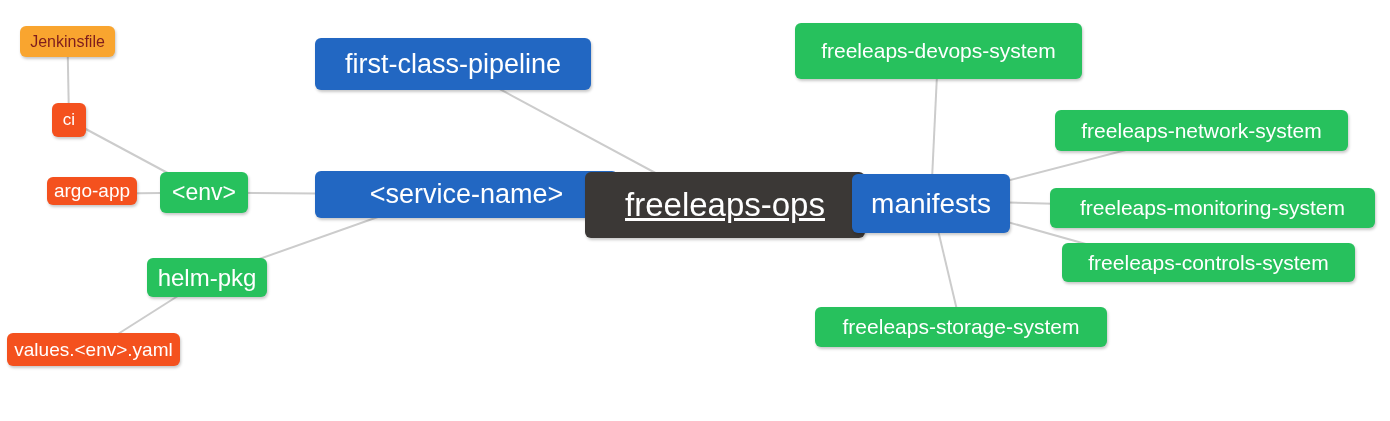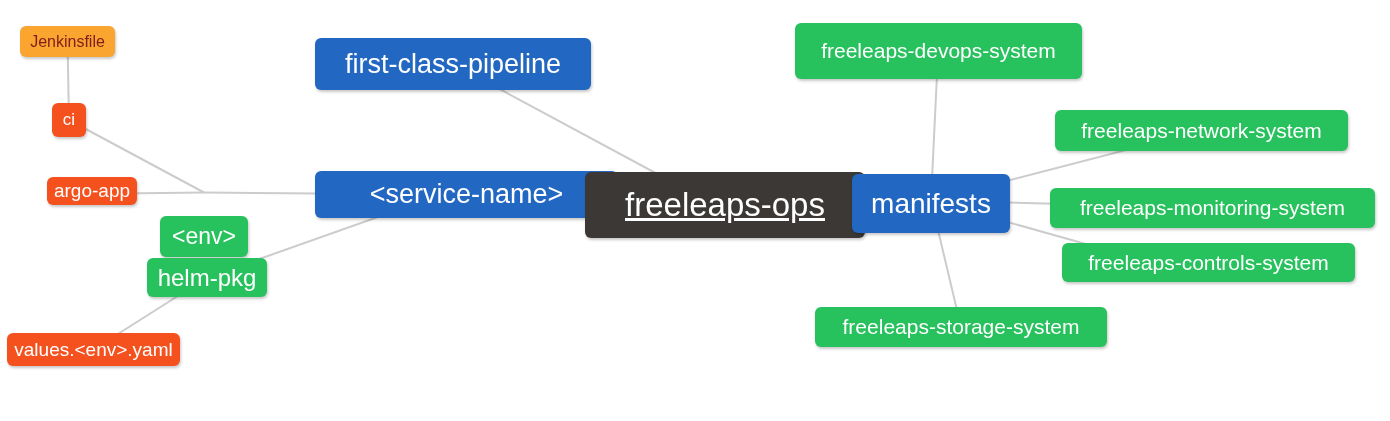--- a/index.html
+++ b/index.html
@@ -34,21 +34,21 @@
     border-radius: 6px;
     box-shadow: 1px 2px 3px rgba(0,0,0,0.22);
     white-space: nowrap;
     cursor: pointer;
     user-select: none;
   }
   
   #node-jenkinsfile        { left: 20px;   top: 26px;  width: 95px;  height: 31px; font-size: 16px; }
   #node-ci                 { left: 52px;   top: 103px; width: 34px;  height: 34px; font-size: 17px; }
   #node-argo-app           { left: 31px;   top: 177px; width: 90px;  height: 28px; font-size: 19px; margin-left: 16px; }
-  #node-env                { left: 160px;  top: 172px; width: 88px;  height: 41px; font-size: 23px; margin-top: 44px; }
+  #node-env                { left: 160px;  top: 172px; width: 88px;  height: 41px; font-size: 23px; }
   #node-helm-pkg           { left: 147px;  top: 258px; width: 120px; height: 39px; font-size: 24px; }
   #node-values-env-yaml    { left: 7px;    top: 333px; width: 173px; height: 33px; font-size: 19px; }
   #node-first-class-pipeline { left: 315px; top: 38px; width: 276px; height: 52px; font-size: 27px; }
   #node-service-name       { left: 315px;  top: 171px; width: 303px; height: 47px; font-size: 27px; }
   #node-freeleaps-ops      { left: 585px;  top: 172px; width: 280px; height: 66px; font-size: 33px; text-decoration: underline; }
   #node-manifests          { left: 852px;  top: 174px; width: 158px; height: 59px; font-size: 28px; }
   #node-devops-system      { left: 795px;  top: 23px;  width: 287px; height: 56px; font-size: 21px; }
   #node-network-system     { left: 1055px; top: 110px; width: 293px; height: 41px; font-size: 21px; }
   #node-monitoring-system  { left: 1050px; top: 188px; width: 325px; height: 40px; font-size: 21px; }
   #node-controls-system    { left: 1062px; top: 243px; width: 293px; height: 39px; font-size: 21px; }

